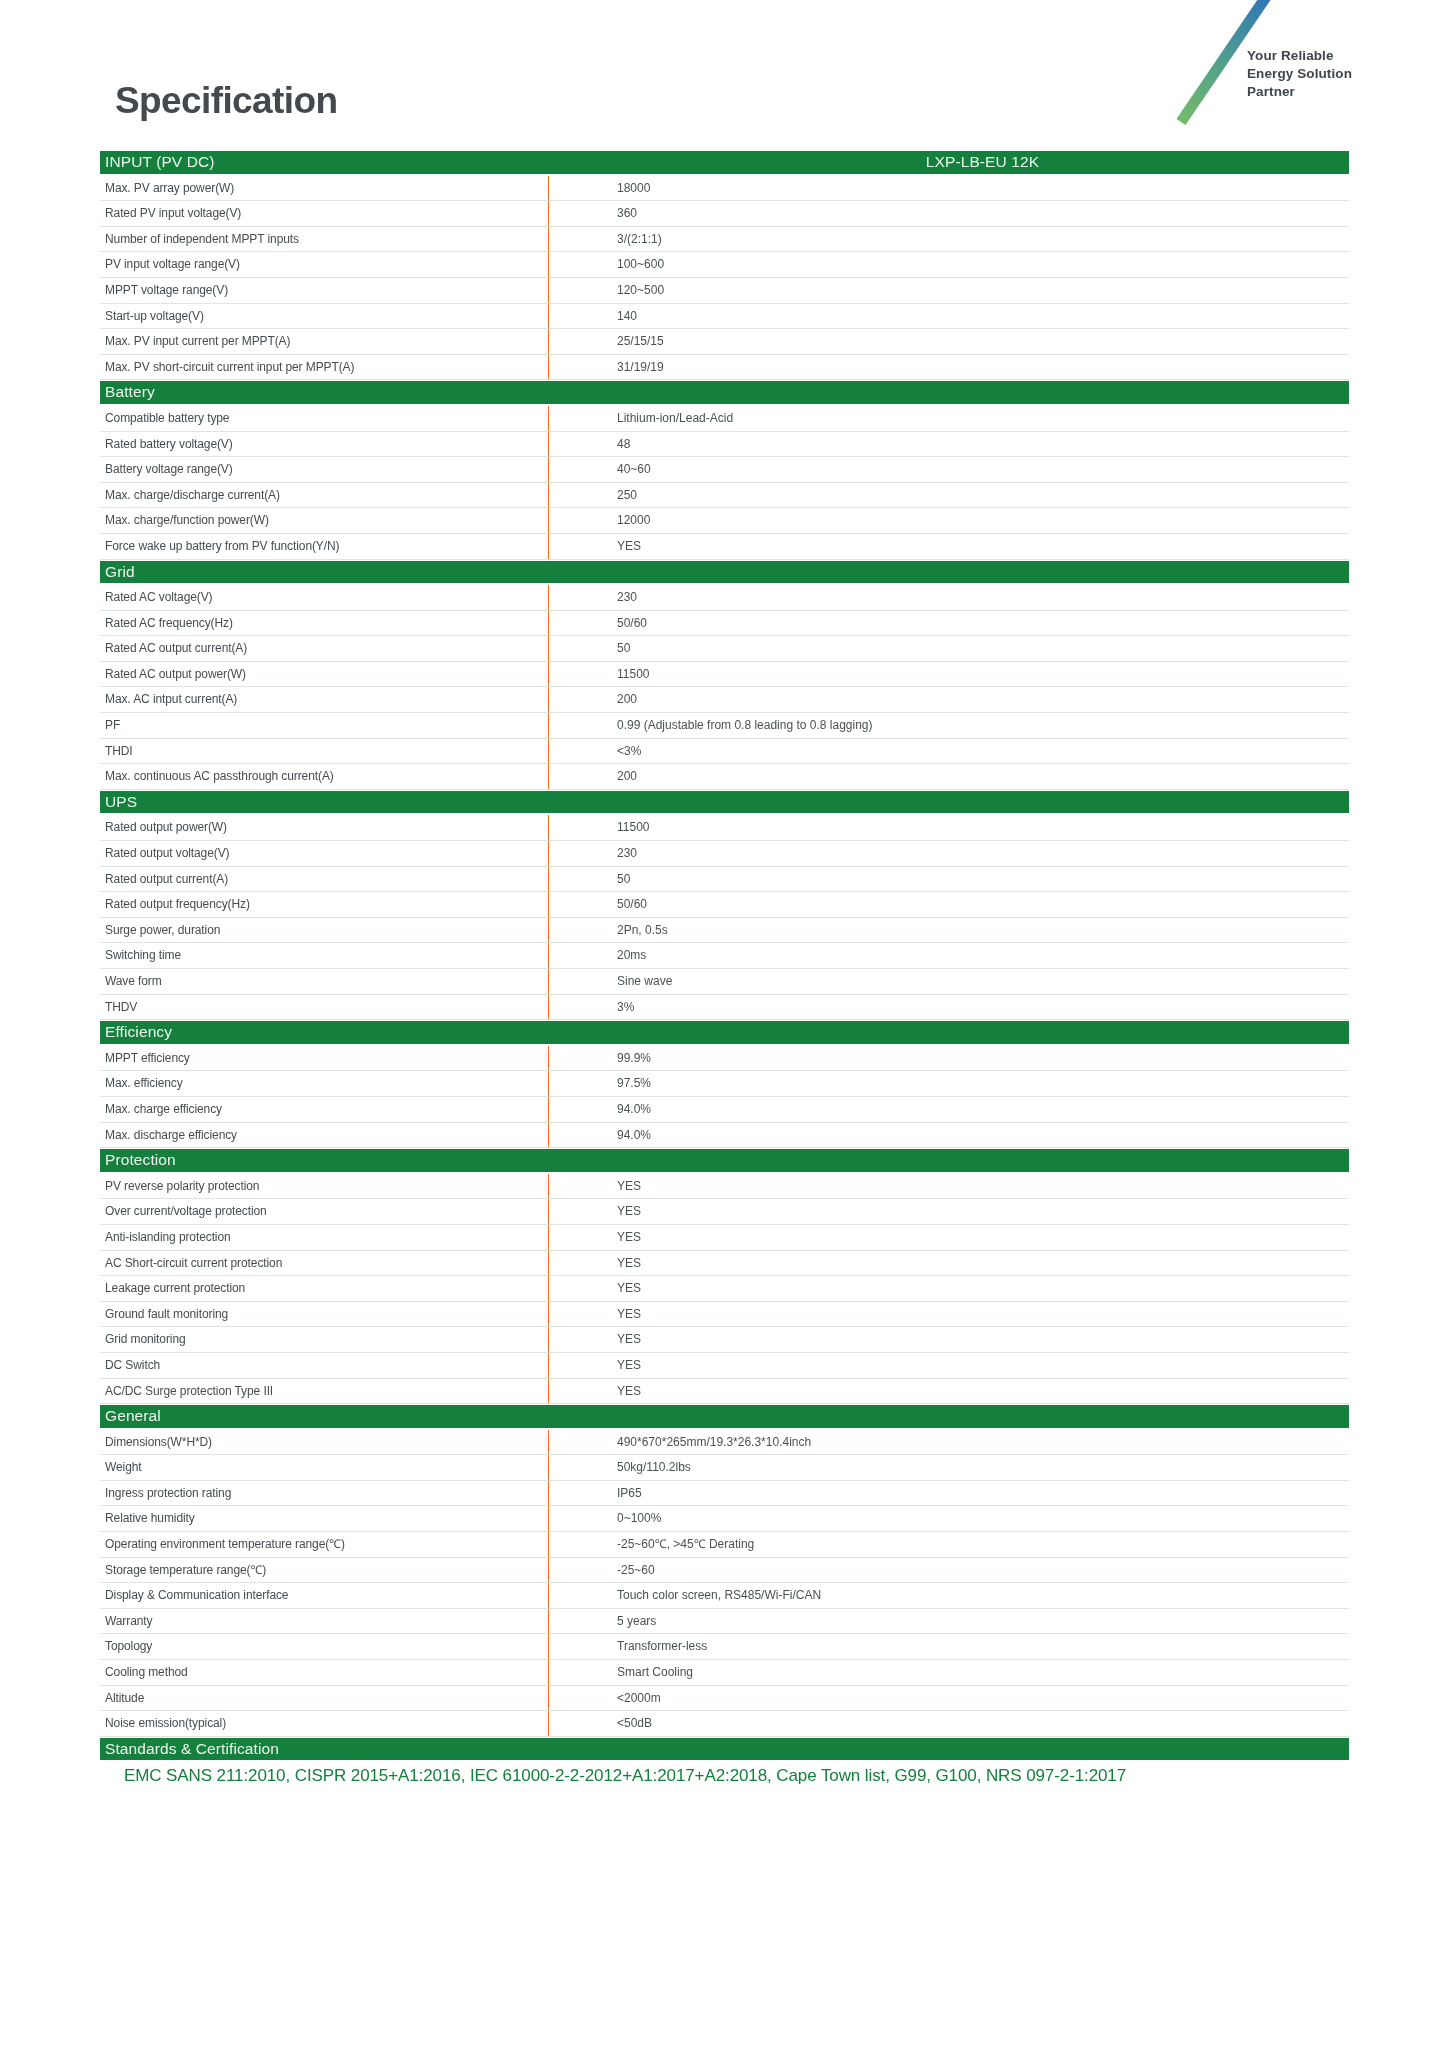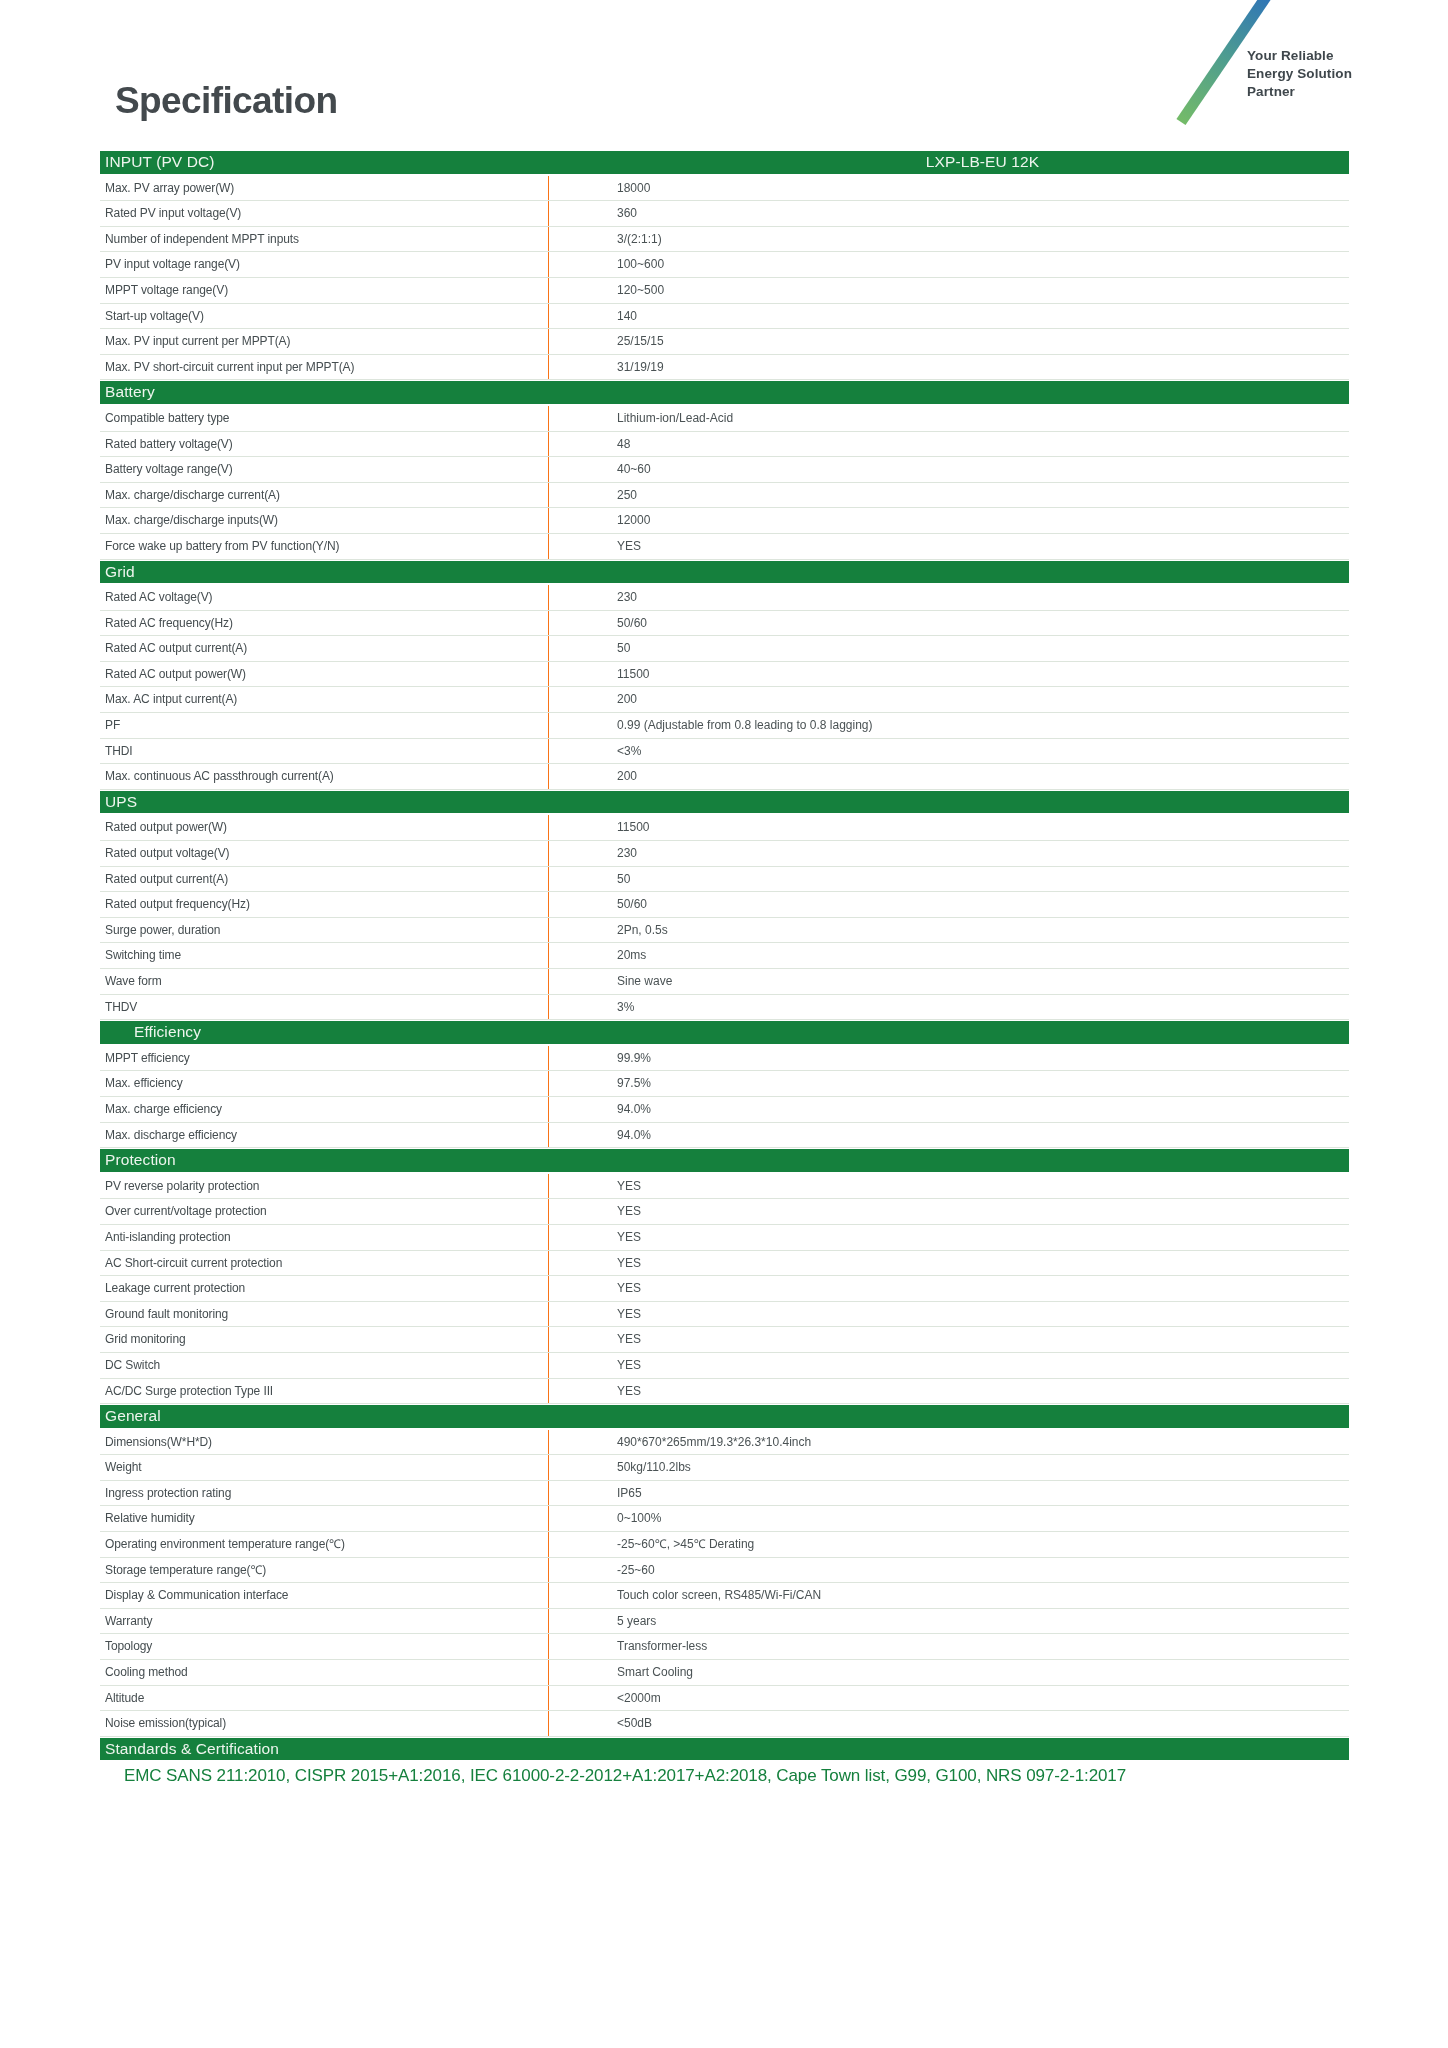--- a/index.html
+++ b/index.html
@@ -116,21 +116,21 @@
     </div>
     <div class="row">
       <div class="lbl">Battery voltage range(V)</div>
       <div class="val">40~60</div>
     </div>
     <div class="row">
       <div class="lbl">Max. charge/discharge current(A)</div>
       <div class="val">250</div>
     </div>
     <div class="row">
-      <div class="lbl">Max. charge/discharge inputs(W)</div>
+      <div class="lbl">Max. charge/function power(W)</div>
       <div class="val">12000</div>
     </div>
     <div class="row">
       <div class="lbl">Force wake up battery from PV function(Y/N)</div>
       <div class="val">YES</div>
     </div>
     <div class="bar"><div class="hdr" style="display: inline;">Grid</div></div>
     <div class="row">
       <div class="lbl">Rated AC voltage(V)</div>
       <div class="val">230</div>
@@ -189,21 +189,21 @@
       <div class="val">20ms</div>
     </div>
     <div class="row">
       <div class="lbl">Wave form</div>
       <div class="val">Sine wave</div>
     </div>
     <div class="row">
       <div class="lbl">THDV</div>
       <div class="val">3%</div>
     </div>
-    <div class="bar"><div class="hdr" style="display: inline; margin-left: 29px;">Efficiency</div></div>
+    <div class="bar"><div class="hdr" style="display: inline;">Efficiency</div></div>
     <div class="row">
       <div class="lbl">MPPT efficiency</div>
       <div class="val">99.9%</div>
     </div>
     <div class="row">
       <div class="lbl">Max. efficiency</div>
       <div class="val">97.5%</div>
     </div>
     <div class="row">
       <div class="lbl">Max. charge efficiency</div>

